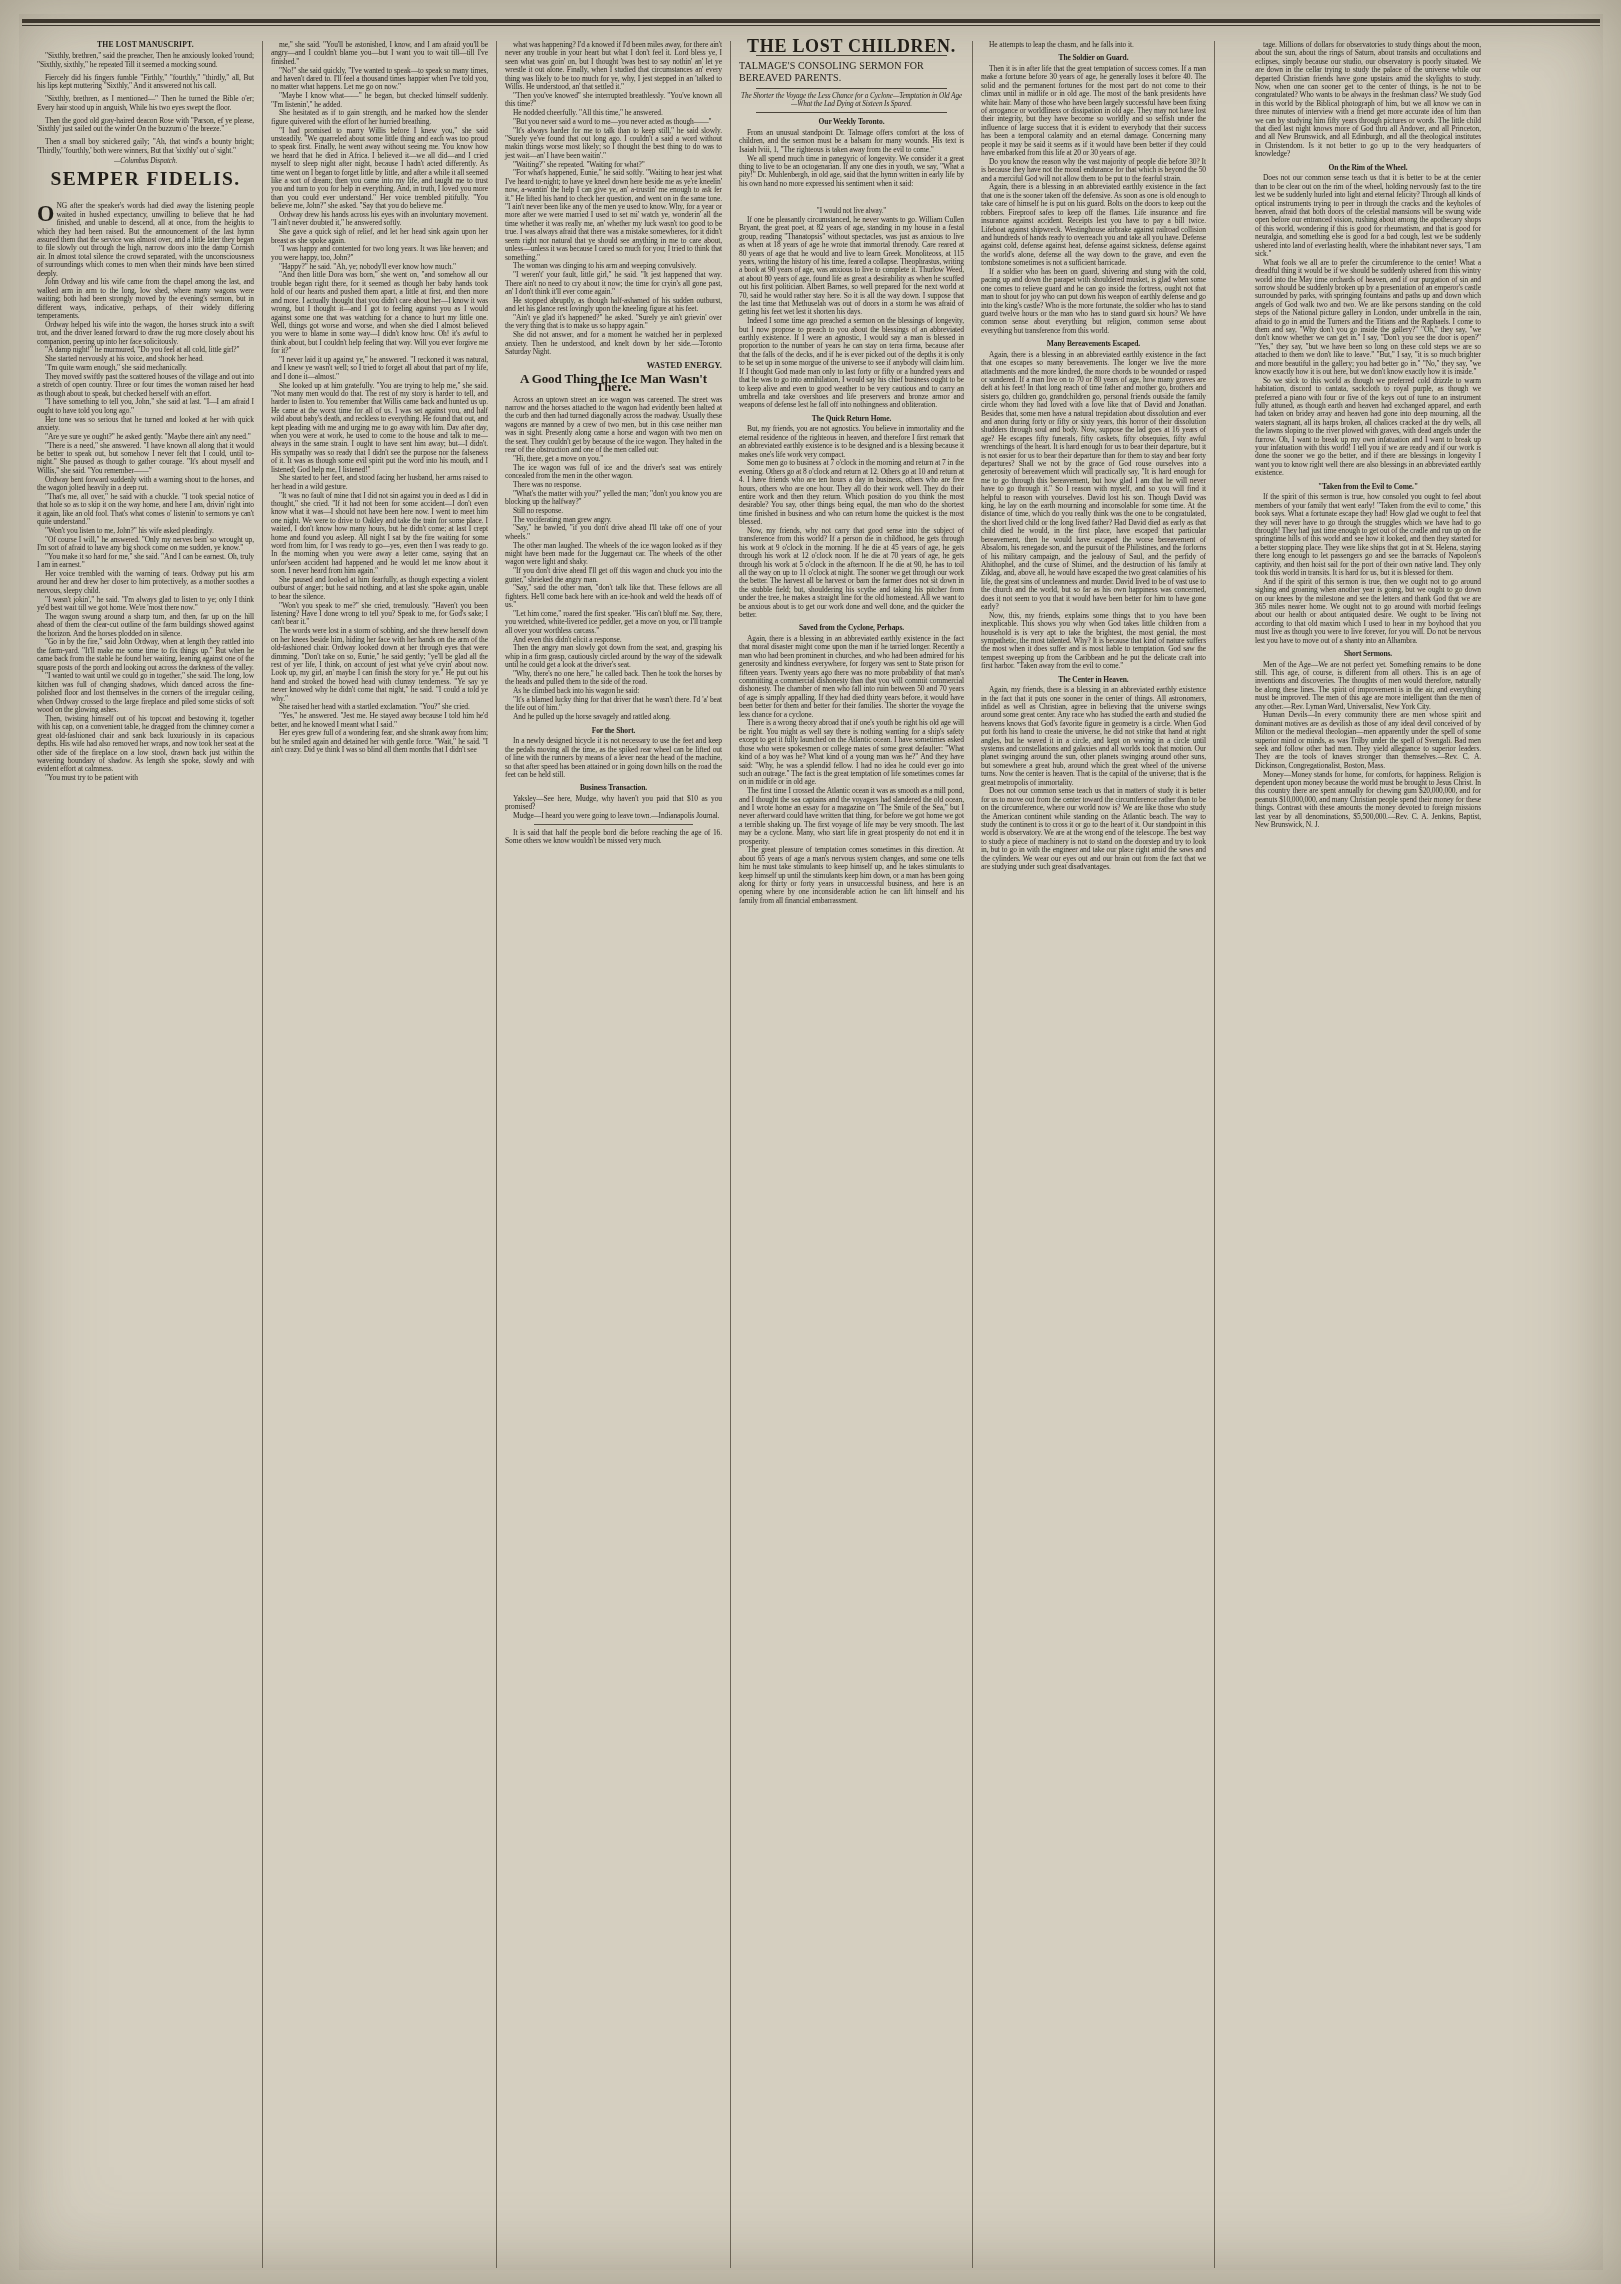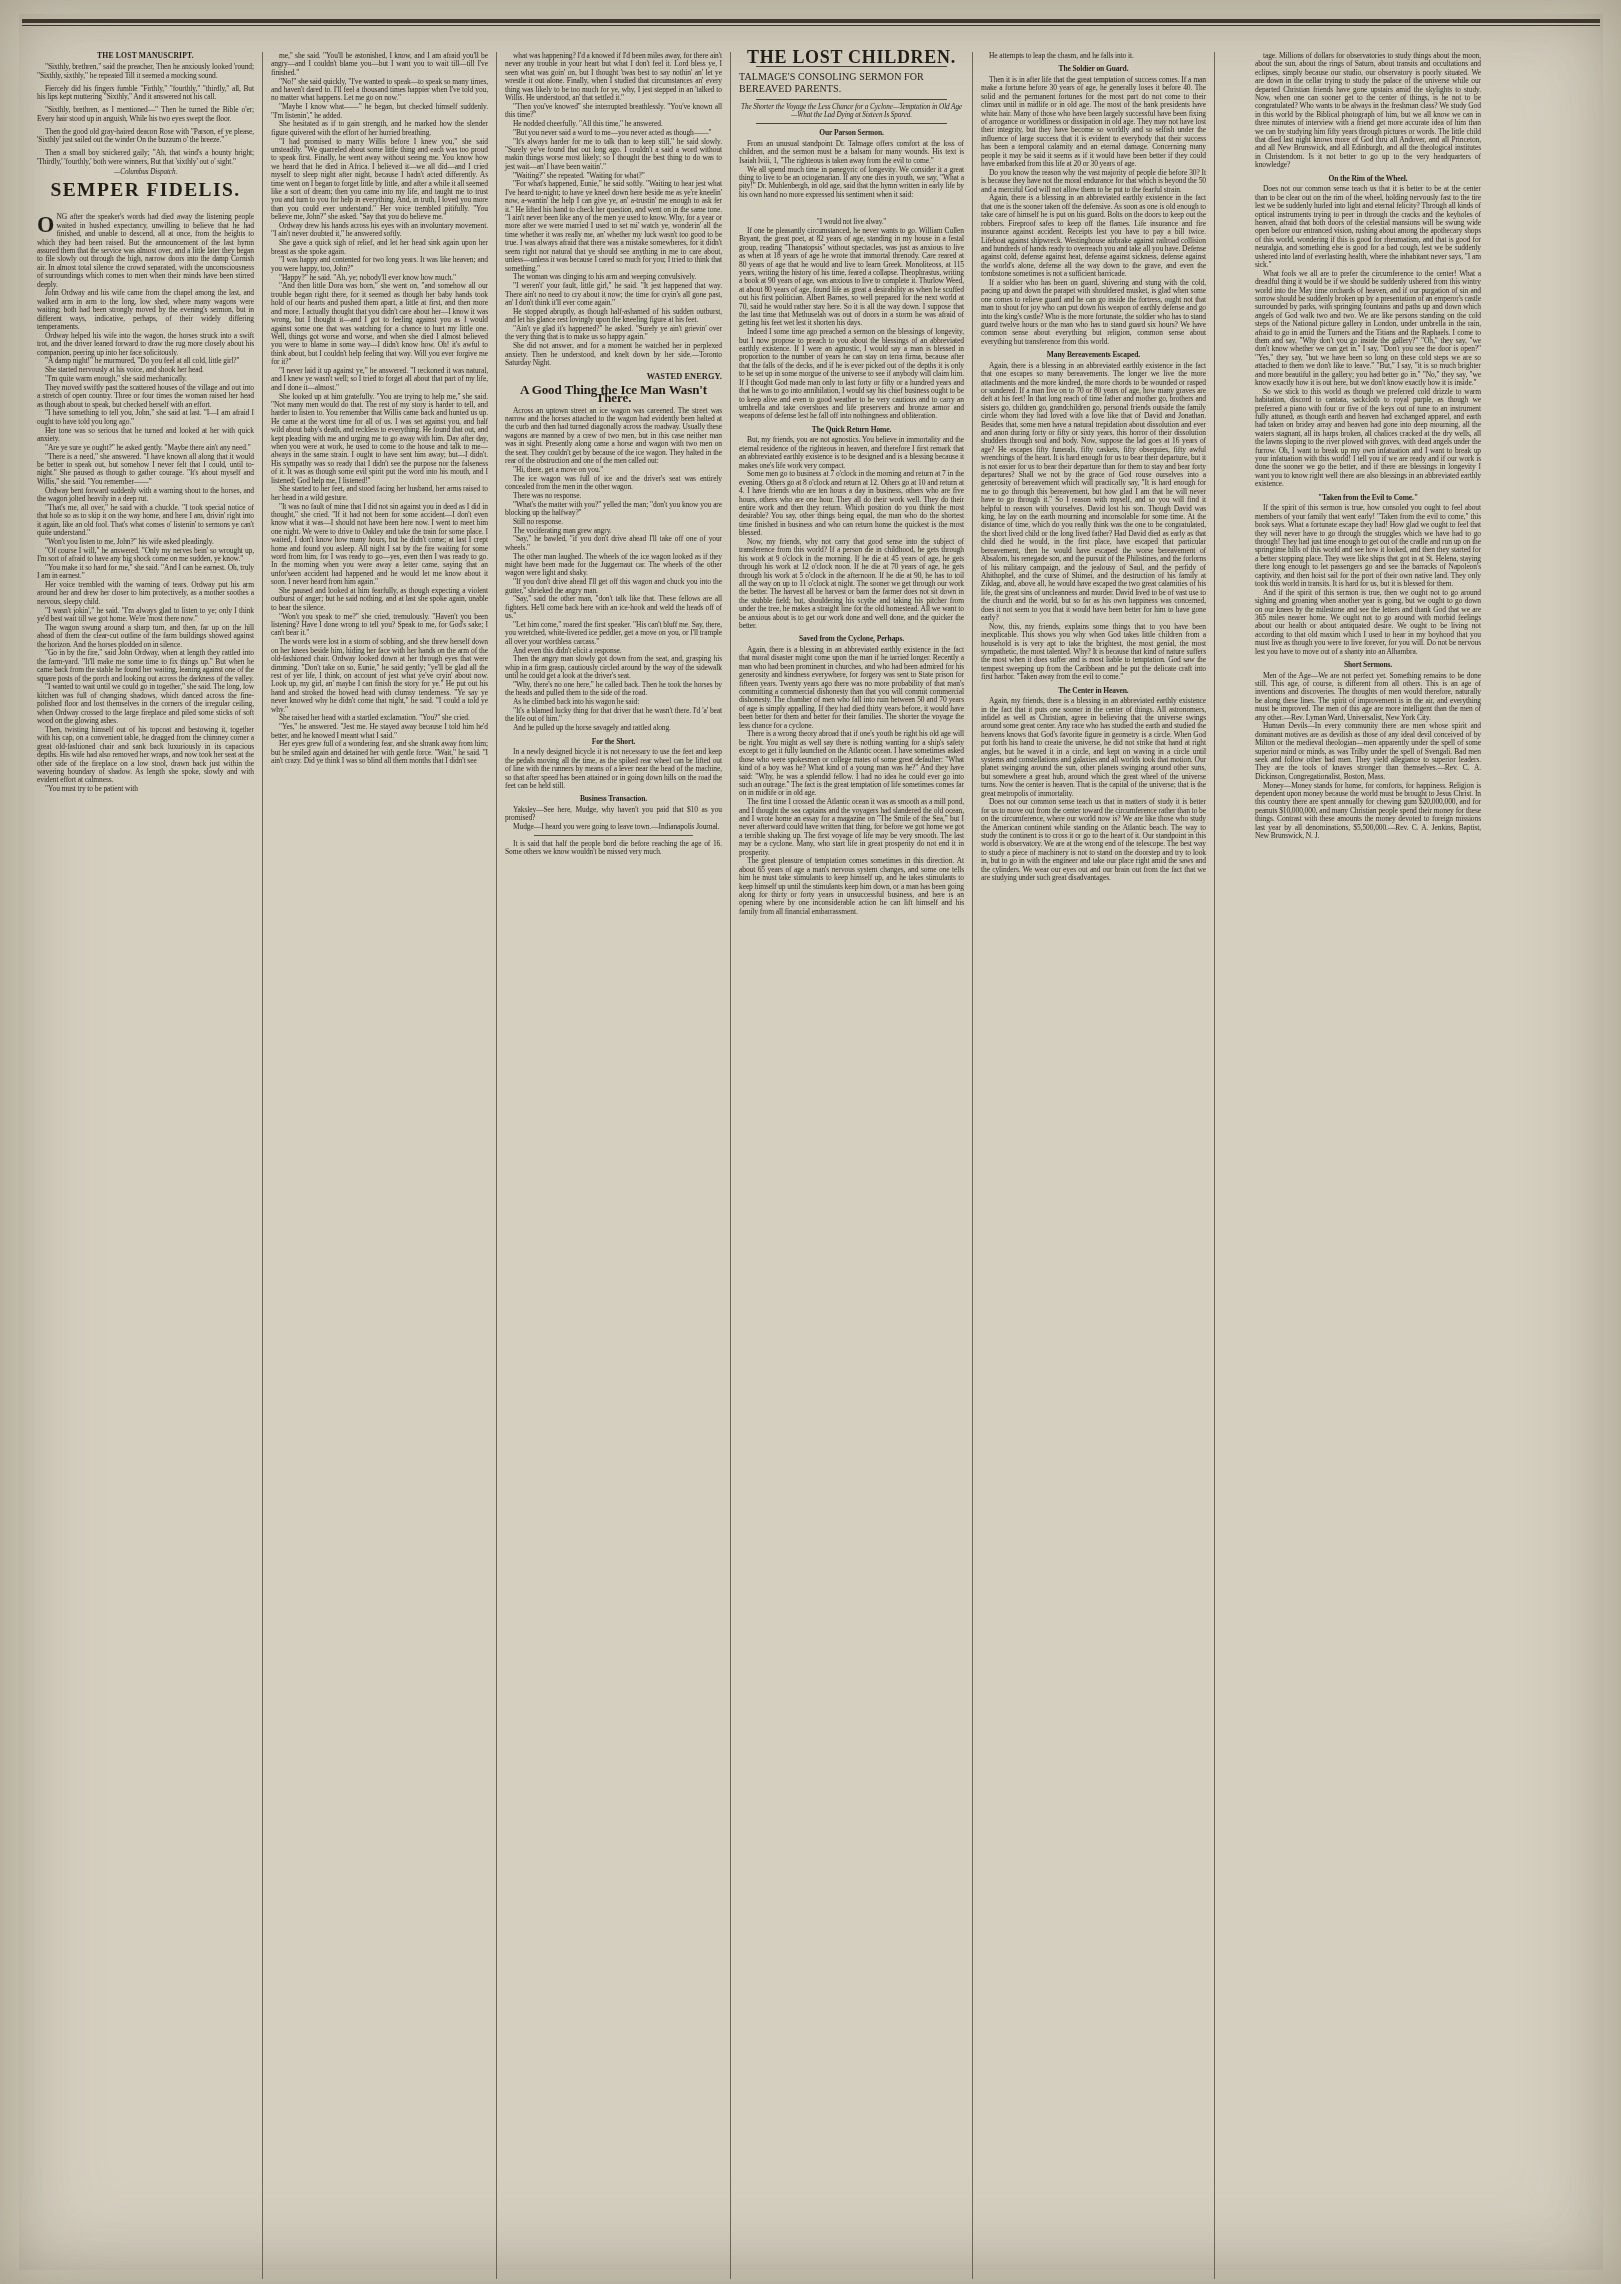--- a/index.html
+++ b/index.html
@@ -39,21 +39,21 @@
     position: absolute;
     left: 21.6px;
     top: 24.5px;
     width: 1578px;
     height: 1.4px;
     background: #3a342c;
   }
   .columns {
     position: absolute;
     left: 29px;
-    top: 52px;
+    top: 41px;
     width: 1565px;
     height: 2227px;
     display: flex;
     gap: 0px;
   }
   .col {
     width: 234px;
     padding: 0 8px;
     box-sizing: border-box;
     border-right: 0.7px solid #6d6658;
@@ -284,21 +284,21 @@
       <p>It is said that half the people bord die before reaching the age of 16. Some others we know wouldn't be missed very much.</p>
     </div>
 
     <div class="col wide">
       <div class="title-big">THE LOST CHILDREN.</div>
       <div class="hdr-rule"></div>
       <div class="title-mid">TALMAGE'S CONSOLING SERMON FOR BEREAVED PARENTS.</div>
       <div class="hdr-rule"></div>
       <div class="subhead-italic">The Shorter the Voyage the Less Chance for a Cyclone—Temptation in Old Age—What the Lad Dying at Sixteen Is Spared.</div>
       <div class="hdr-rule"></div>
-      <div class="secthead-sm">Our Parson Sermon.</div>
+      <div class="secthead-sm">Our Weekly Toronto.</div>
 
       <p>From an unusual standpoint Dr. Talmage offers comfort at the loss of children, and the sermon must be a balsam for many wounds. His text is Isaiah lviii, 1, "The righteous is taken away from the evil to come."</p>
       <p>We all spend much time in panegyric of longevity. We consider it a great thing to live to be an octogenarian. If any one dies in youth, we say, "What a pity!" Dr. Muhlenbergh, in old age, said that the hymn written in early life by his own hand no more expressed his sentiment when it said:</p>
       <p class="center-line noind">"I would not live alway."</p>
       <p>If one be pleasantly circumstanced, he never wants to go. William Cullen Bryant, the great poet, at 82 years of age, standing in my house in a festal group, reading "Thanatopsis" without spectacles, was just as anxious to live as when at 18 years of age he wrote that immortal threnody. Care reared at 80 years of age that he would and live to learn Greek. Monoliteoss, at 115 years, writing the history of his time, feared a collapse. Theophrastus, writing a book at 90 years of age, was anxious to live to complete it. Thurlow Weed, at about 80 years of age, found life as great a desirability as when he scuffed out his first politician. Albert Barnes, so well prepared for the next world at 70, said he would rather stay here. So it is all the way down. I suppose that the last time that Methuselah was out of doors in a storm he was afraid of getting his feet wet lest it shorten his days.</p>
       <p>Indeed I some time ago preached a sermon on the blessings of longevity, but I now propose to preach to you about the blessings of an abbreviated earthly existence. If I were an agnostic, I would say a man is blessed in proportion to the number of years he can stay on terra firma, because after that the falls of the decks, and if he is ever picked out of the depths it is only to be set up in some morgue of the universe to see if anybody will claim him. If I thought God made man only to last forty or fifty or a hundred years and that he was to go into annihilation, I would say his chief business ought to be to keep alive and even to good weather to be very cautious and to carry an umbrella and take overshoes and life preservers and bronze armor and weapons of defense lest he fall off into nothingness and obliteration.</p>
 
       <div class="secthead-sm">The Quick Return Home.</div>
       <p>But, my friends, you are not agnostics. You believe in immortality and the eternal residence of the righteous in heaven, and therefore I first remark that an abbreviated earthly existence is to be designed and is a blessing because it makes one's life work very compact.</p>
       <p>Some men go to business at 7 o'clock in the morning and return at 7 in the evening. Others go at 8 o'clock and return at 12. Others go at 10 and return at 4. I have friends who are ten hours a day in business, others who are five hours, others who are one hour. They all do their work well. They do their entire work and then they return. Which position do you think the most desirable? You say, other things being equal, the man who do the shortest time finished in business and who can return home the quickest is the most blessed.</p>

